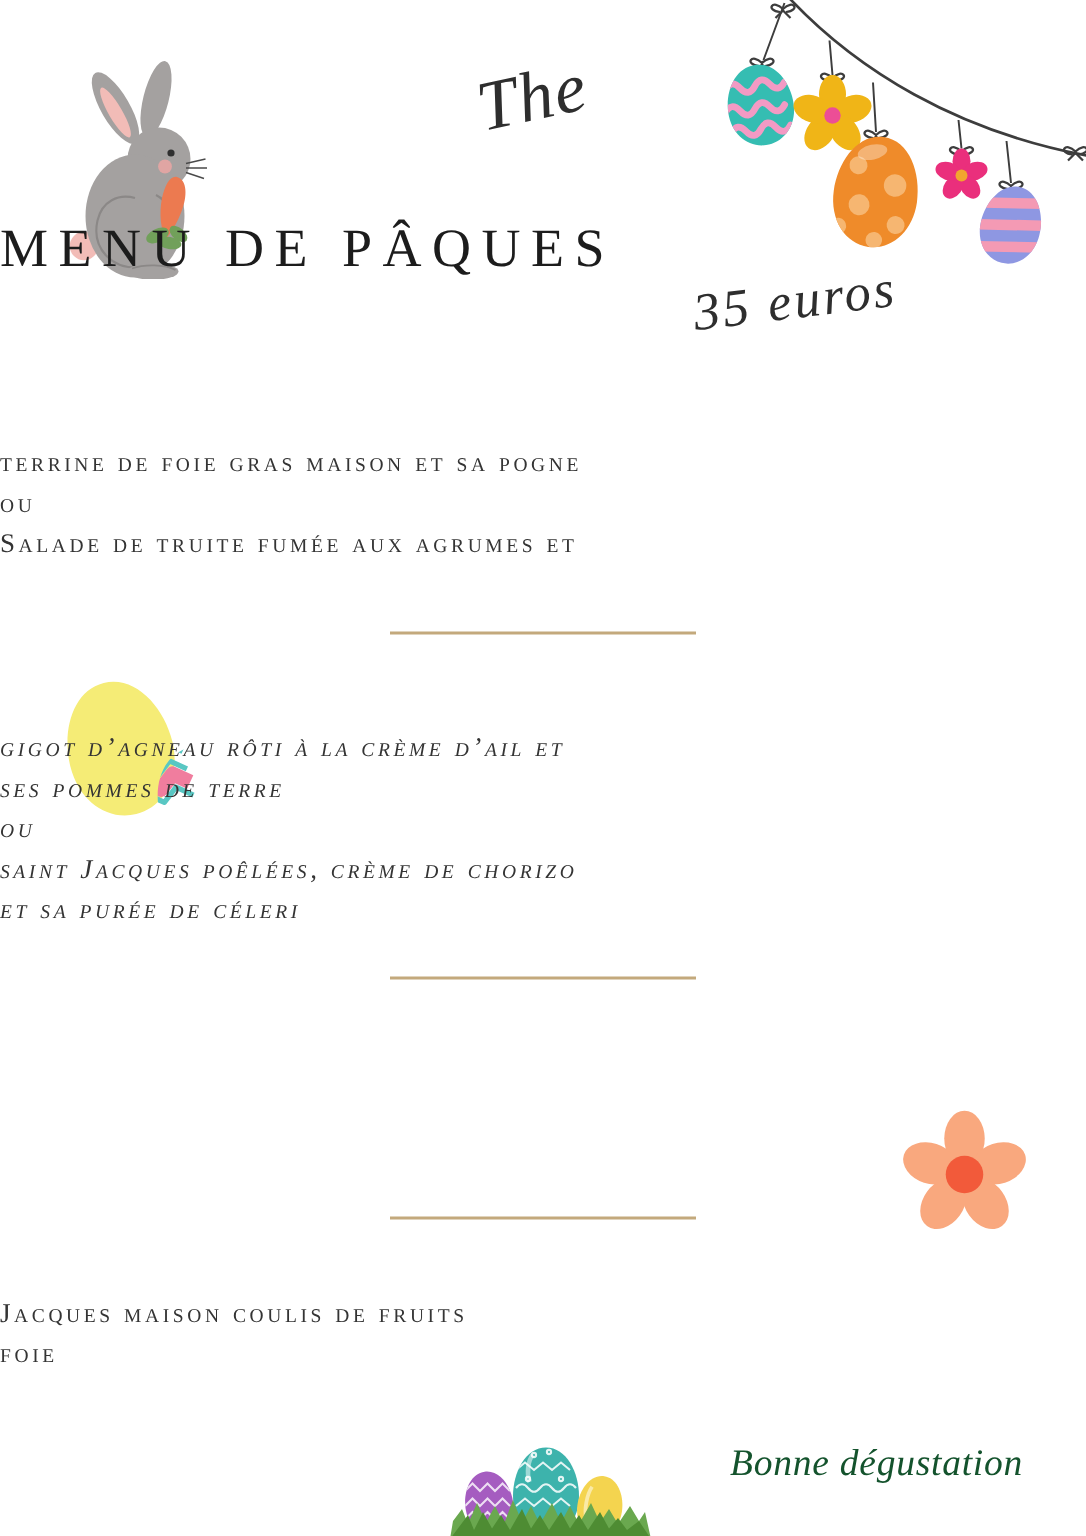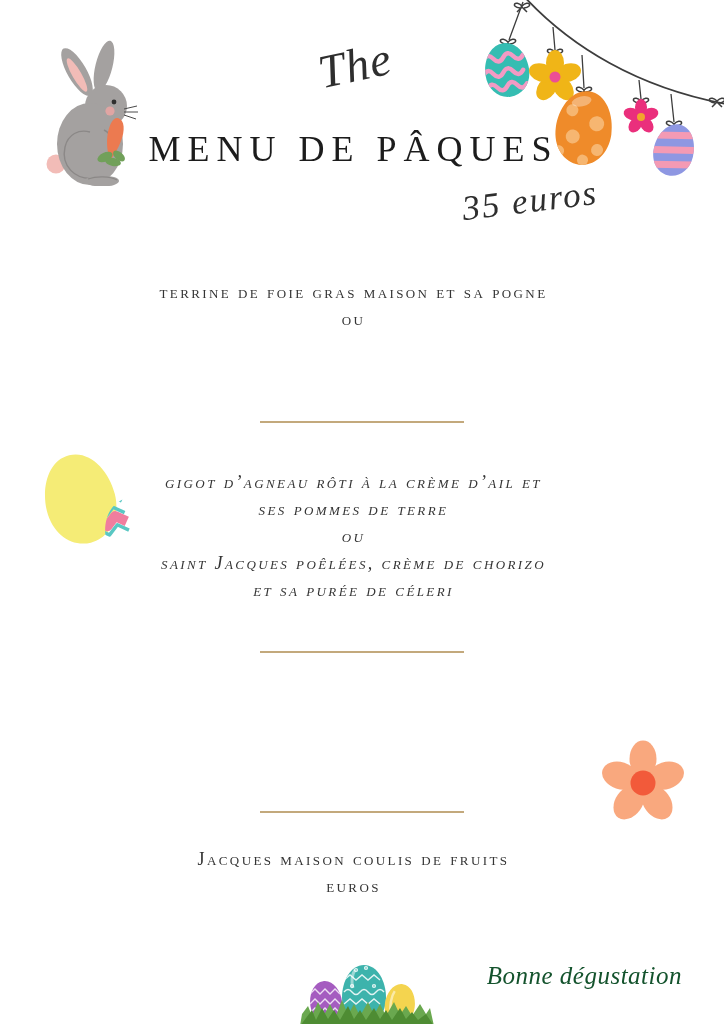--- a/index.html
+++ b/index.html
@@ -1,19 +1,19 @@
 <!DOCTYPE html>
 <html style="--page_bg: #ffffff; --title_black: #1c1c1c; --text_dark: #343434; --divider_gold: #c3a97c; --string_dark: #3d3d3d; --bunny_gray: #a4a1a0; --bunny_outline: #8b8887; --bunny_pink: #f2bcb7; --carrot_orange: #ec7a50; --leaf_green: #71a05a; --egg_teal: #35bdb2; --egg_pink_wave: #f39ac4; --egg_orange: #ef8b2a; --egg_orange_dot: #f6b671; --flower_yellow: #f0b517; --flower_pink_center: #ec4e96; --flower_pink: #ea2f7c; --flower_orange_center: #f2a52e; --egg_blue: #8e97e2; --egg_blue_stripe: #f49ab4; --zz_yellow: #f5ec76; --zz_pink: #f07d9e; --zz_teal: #59c7c3; --peach_petal: #f9a87e; --peach_center: #f25a3a; --b_egg_purple: #a55cc0; --b_egg_teal: #3db3ac; --b_egg_yellow: #f4d44f; --grass_light: #6aa84f; --grass_dark: #4e8c33;"><head>
 <meta charset="utf-8">
 <style>
   html,body{margin:0;padding:0;background:#fff;}
   #page{position:relative;width:724px;height:1024px;background:var(--page_bg,#fff);overflow:hidden;
         font-family:"Liberation Serif", serif;color:var(--text_dark,#333);}
   .abs{position:absolute;}
-  .centered{left:0;right:17px;text-align:center;}
+  .centered{left:0;right:17px;margin-top:16px;}
   .script{font-style:italic;font-weight:400;color:#2e2e2e;}
   #script-the{top:38px;left:318px;font-size:47px;transform:rotate(-12deg);letter-spacing:1px;}
   #menu-title{top:128px;font-size:36px;letter-spacing:7px;color:var(--title_black,#1c1c1c);font-weight:400;}
   #menu-price{top:181px;left:462px;font-size:35px;transform:rotate(-7deg);letter-spacing:2px;}
   .course{font-size:18px;line-height:27px;letter-spacing:2.4px;font-variant:small-caps;color:var(--text_dark,#333);}
   #starter-block{top:279px;}
   #main-block{top:469px;font-style:italic;}
   #cheese-block{top:697px;}
   #dessert-block{top:846px;}
   .divider{position:absolute;left:260px;width:204px;height:2px;background:var(--divider_gold,#c3a97c);}
@@ -134,20 +134,21 @@
 
   <div class="abs script" id="script-the">The</div>
 
   <div class="abs centered" id="menu-title">MENU DE PÂQUES</div>
 
   <div class="abs script" id="menu-price">35 euros</div>
 
   <div class="abs centered course" id="starter-block">
     <div>terrine de foie gras maison et sa pogne</div>
     <div>ou</div>
+    <div>Salade de truite fumée aux agrumes et</div>
   </div>
 
   <div class="divider" id="divider-1"></div>
 
   <svg class="abs" style="left:30px;top:444px;" width="100" height="110" viewBox="0 0 100 110">
     <defs>
       <clipPath id="cz-egg">
           <path d="M0,-45 C21.7,-45 35,-20 35,3.6 C35,27.9 19.3,45 0,45 C-19.3,45 -35,27.9 -35,3.6 C-35,-20 -21.7,-45 0,-45" transform="translate(50,55) rotate(-14)"></path>
         </clipPath>
     </defs>
@@ -186,21 +187,21 @@
         <ellipse cx="0" cy="-24" rx="13.5" ry="18.5" transform="rotate(288)"></ellipse>
       </g>
       <circle r="12.5" style="fill:var(--peach_center)"></circle>
     </g>
   </svg>
 
   <div class="divider" id="divider-3"></div>
 
   <div class="abs centered course" id="dessert-block">
     <div>Jacques maison coulis de fruits</div>
-    <div>euros</div>
+    <div>foie</div>
   </div>
 
   <svg class="abs" style="left:300px;top:958px;" width="134" height="68" viewBox="0 0 134 68">
     <defs>
       <clipPath id="cb-purple">
           <path d="M0,-21 C9.9,-21 16,-9.5 16,1.7 C16,13 8.8,21 0,21 C-8.8,21 -16,13 -16,1.7 C-16,-9.5 -9.9,-21 0,-21" transform="translate(26,44) rotate(-8)"></path>
         </clipPath>
       <clipPath id="cb-teal">
           <path d="M0,-30 C13.6,-30 22,-13.5 22,2.4 C22,18.6 12.1,30 0,30 C-12.1,30 -22,18.6 -22,2.4 C-22,-13.5 -13.6,-30 0,-30" transform="translate(64,37)"></path>
         </clipPath>

